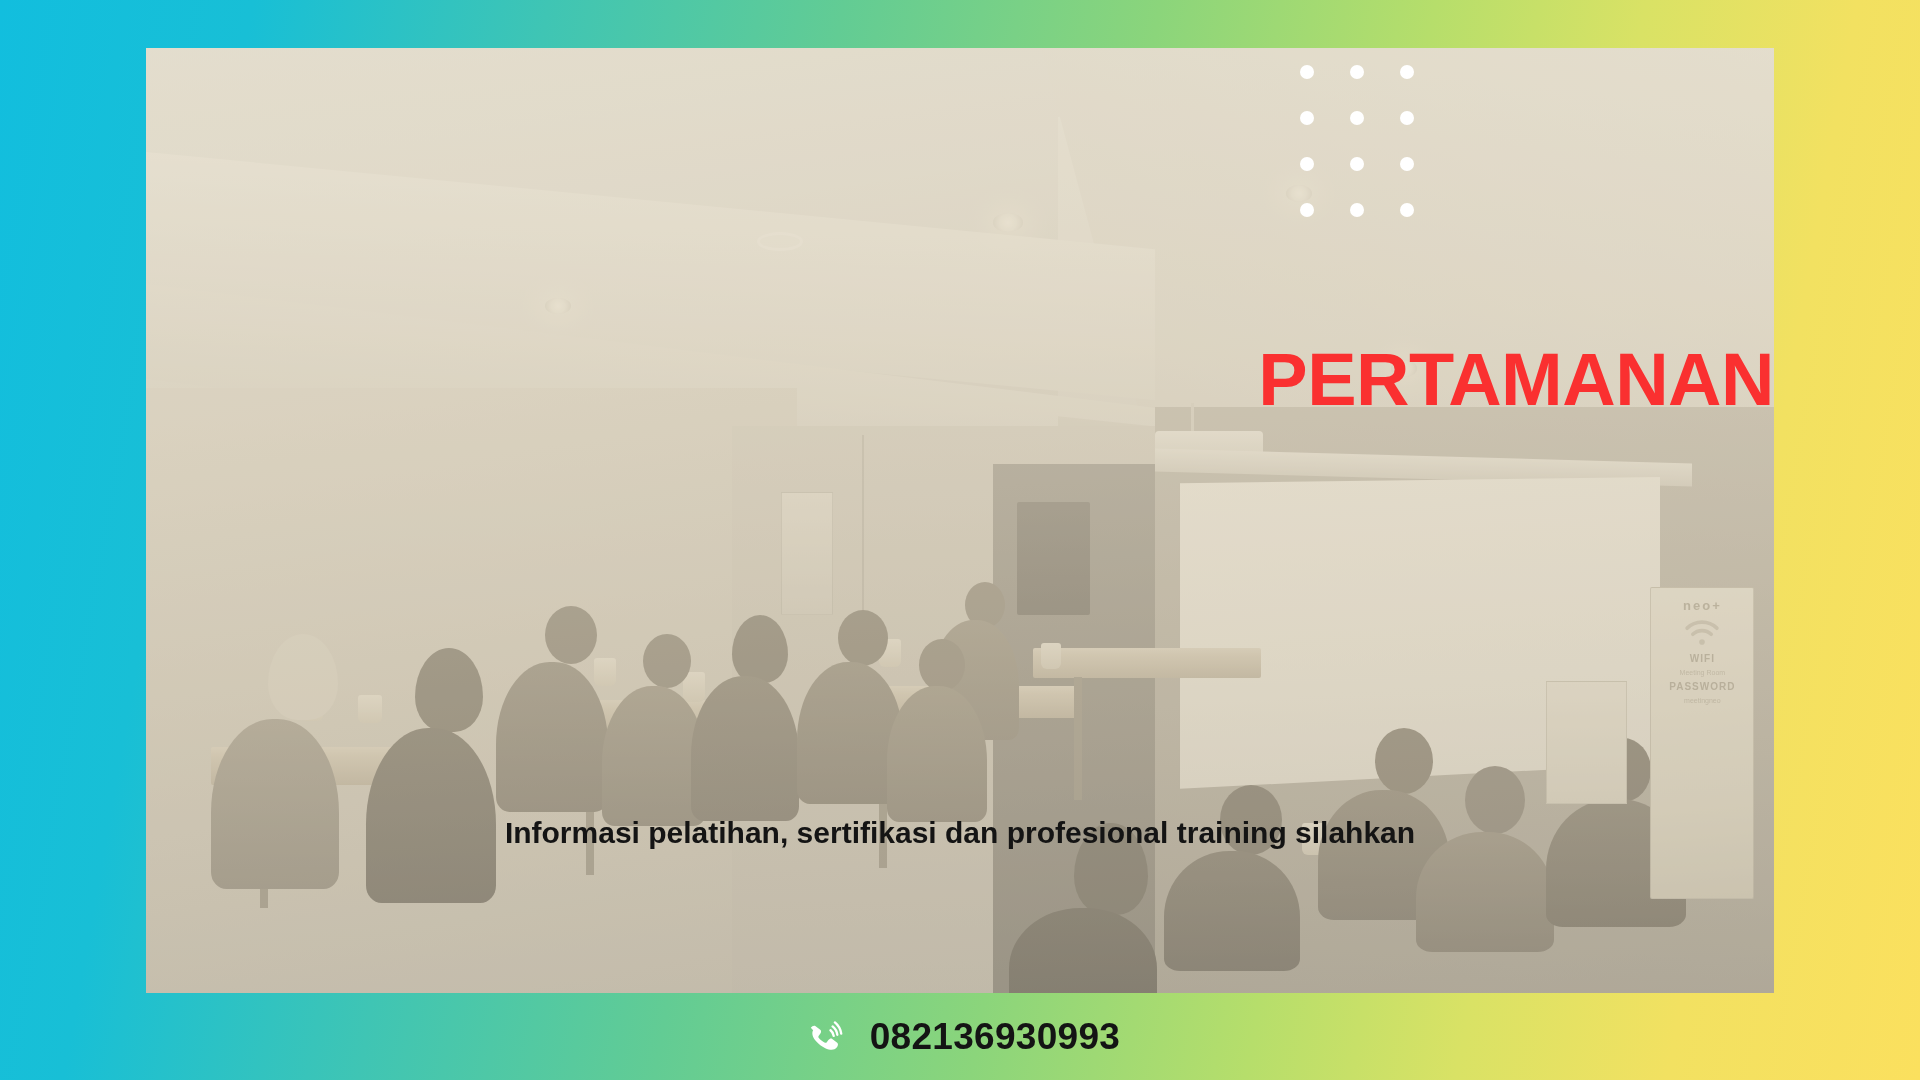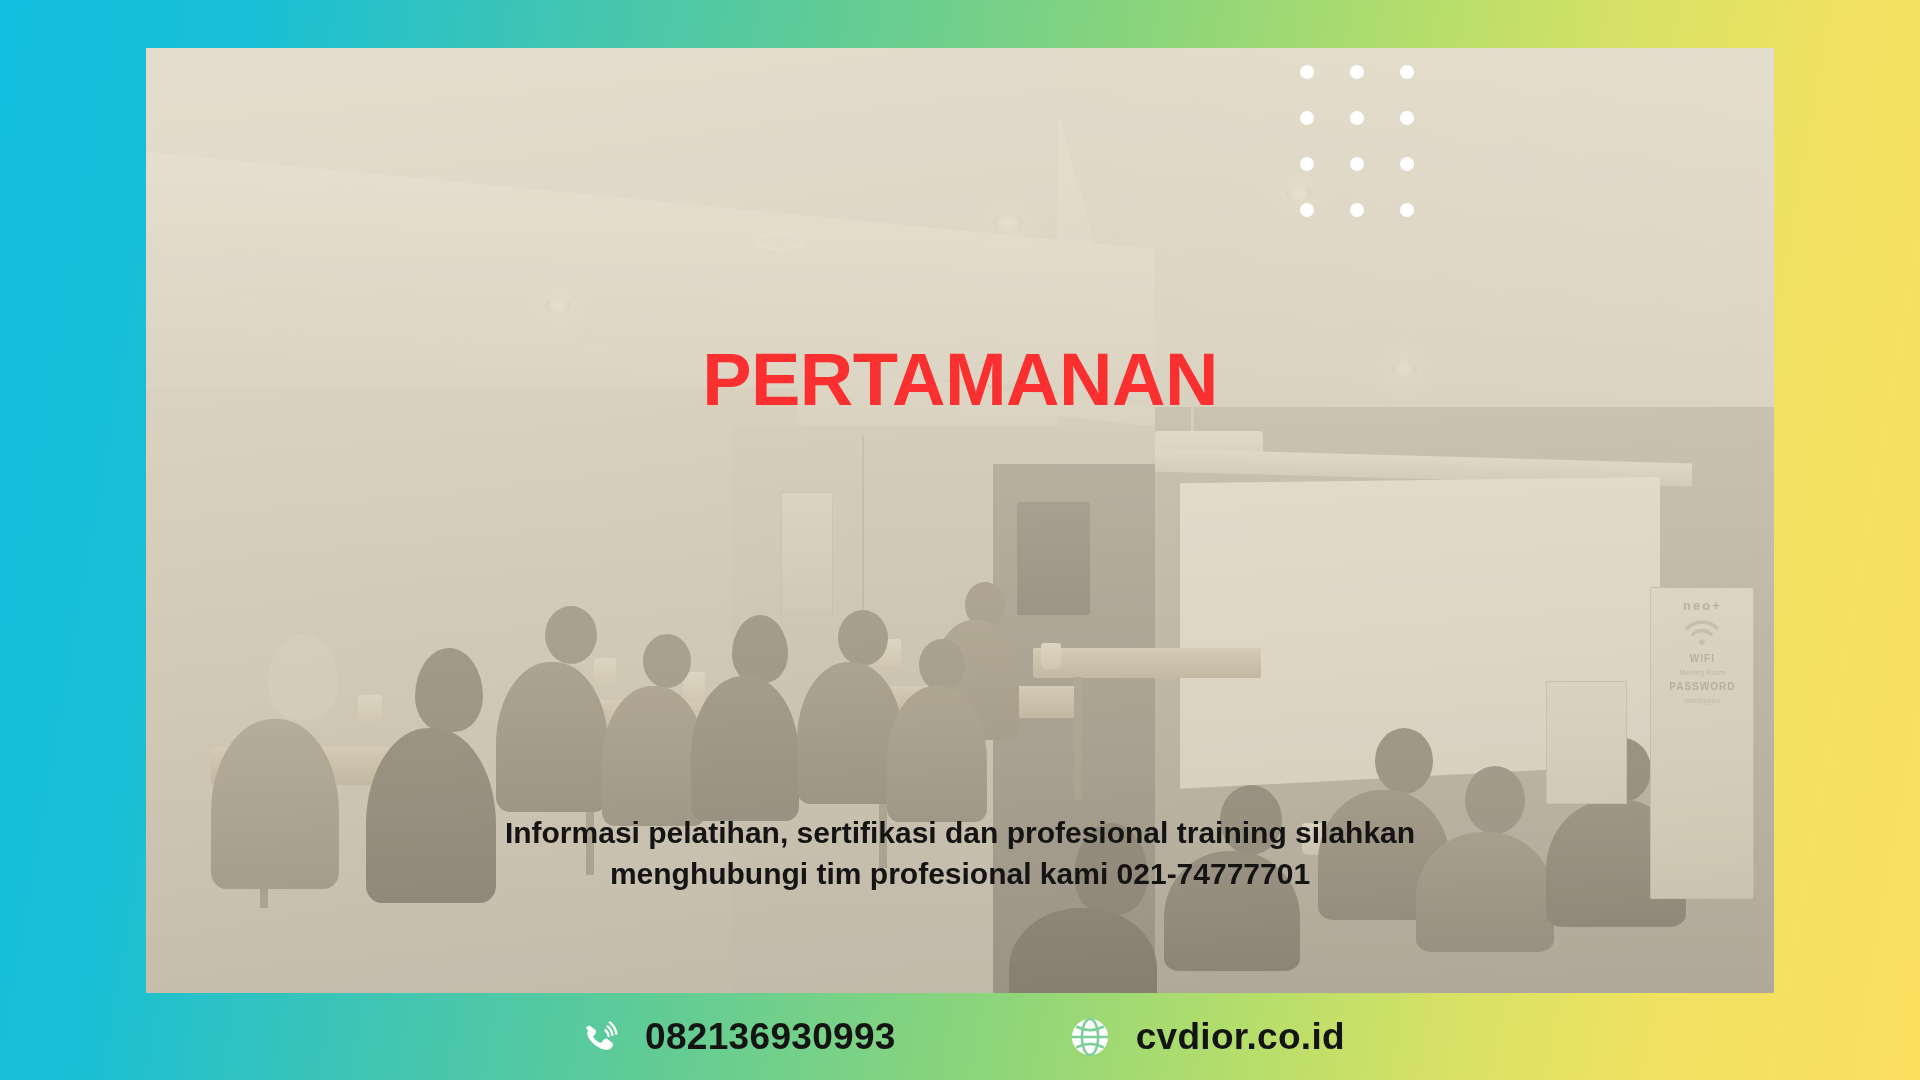--- a/index.html
+++ b/index.html
@@ -203,21 +203,21 @@
 
   
   .headline{
     position:absolute; left:146px; top:340px; width:1628px;
     text-align:center; z-index:8;
     color:#FA3030;
     font-size:74px; font-weight:bold;
     line-height:1.07;
     letter-spacing:-0.5px;
   }
-  .headline-l2{ display:block; }
+  .headline-l2{ display:block;text-align:right; }
 
   
   .subtitle{
     position:absolute; left:380px; top:813px; width:1160px;
     text-align:center; z-index:8;
     color:#141414;
     font-size:30px; font-weight:bold;
     line-height:1.35;
   }
   .subtitle-l2{ display:block; }
@@ -358,45 +358,30 @@
   <div class="dot"></div>
   <div class="dot"></div>
 </div>
 
 <h1 class="headline">
   <span class="headline-l2">PERTAMANAN</span>
 </h1>
 
 <p class="subtitle">
   <span>Informasi pelatihan, sertifikasi dan profesional training silahkan</span>
-  <span class="subtitle-l2">menghubungi tim profesional kami 021-74777701</span>
 </p>
 
 <div class="footer">
 
   <div class="contact">
     <span class="icon-wrap">
       <svg width="46" height="46" viewBox="0 0 46 46">
         <path d="M11.2 12.1c1.6-1.7 3.6-2.3 4.7-1.2l4.4 4.4c1 1 .7 2.7-.6 4l-1.9 1.9c-.5.5-.6 1.2-.2 1.8 1.2 2.1 3.4 4.4 5.6 5.8.6.4 1.3.3 1.8-.2l1.9-1.9c1.3-1.3 3-1.6 4-.6l4.4 4.4c1.1 1.1.5 3.1-1.2 4.7-2.6 2.4-6.6 2.1-11.4-1-3.1-2-6.1-5-8.1-8.1-3.1-4.8-3.4-8.8-1.4-11.4z" fill="#ffffff" transform="rotate(-8 23 23)"></path>
         <path d="M29.5 16.2a8.6 8.6 0 0 1 3.2 5.6" stroke="#ffffff" stroke-width="2.4" fill="none" stroke-linecap="round"></path>
         <path d="M31.6 12.4a13 13 0 0 1 4.7 8.3" stroke="#ffffff" stroke-width="2.4" fill="none" stroke-linecap="round"></path>
         <path d="M33.9 8.4a17.6 17.6 0 0 1 6.3 11.2" stroke="#ffffff" stroke-width="2.4" fill="none" stroke-linecap="round"></path>
       </svg>
     </span>
     <span class="contact-text">082136930993</span>
   </div>
 
-  <div class="contact">
-    <span class="icon-wrap">
-      <svg width="42" height="42" viewBox="0 0 42 42">
-        <circle cx="21" cy="21" r="18" fill="#ffffff"></circle>
-        <g stroke="#7fce9a" stroke-width="2.6" fill="none">
-          <ellipse cx="21" cy="21" rx="8.2" ry="18"></ellipse>
-          <line x1="3" y1="21" x2="39" y2="21"></line>
-          <path d="M7.2 10.5a30 30 0 0 0 27.6 0"></path>
-          <path d="M7.2 31.5a30 30 0 0 1 27.6 0"></path>
-        </g>
-      </svg>
-    </span>
-    <span class="contact-text">cvdior.co.id</span>
-  </div>
 
 </div>
 
 </body></html>

